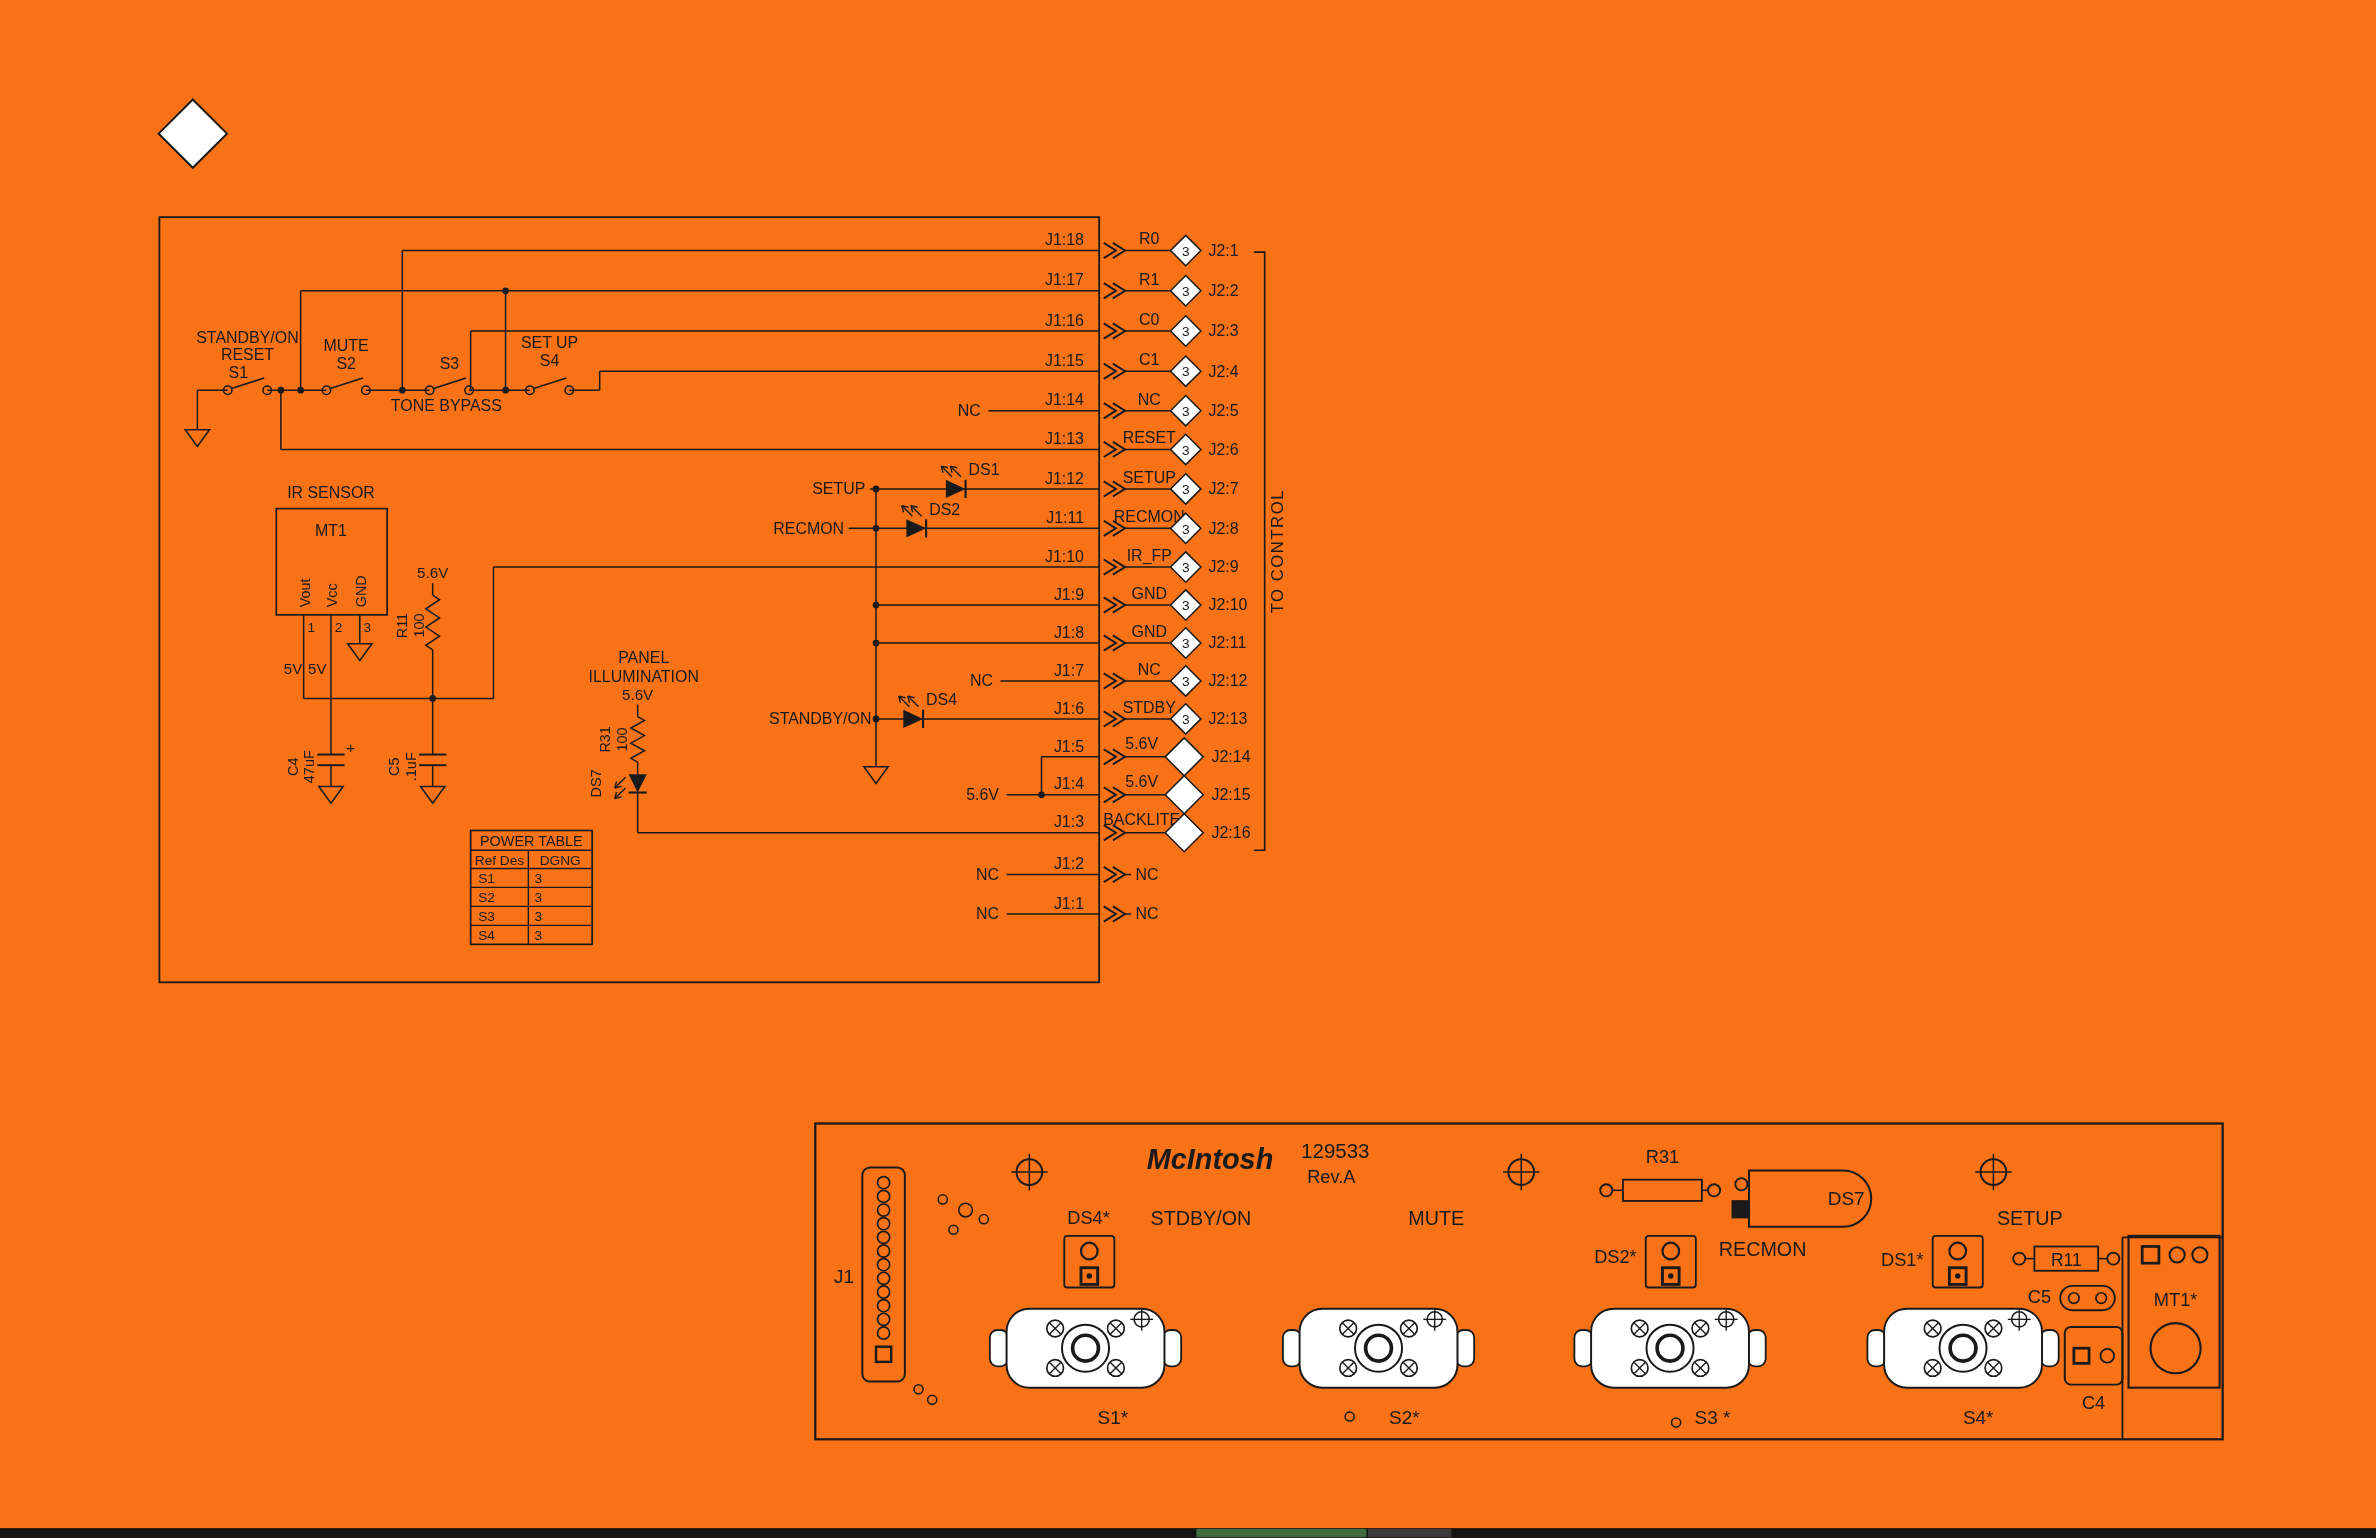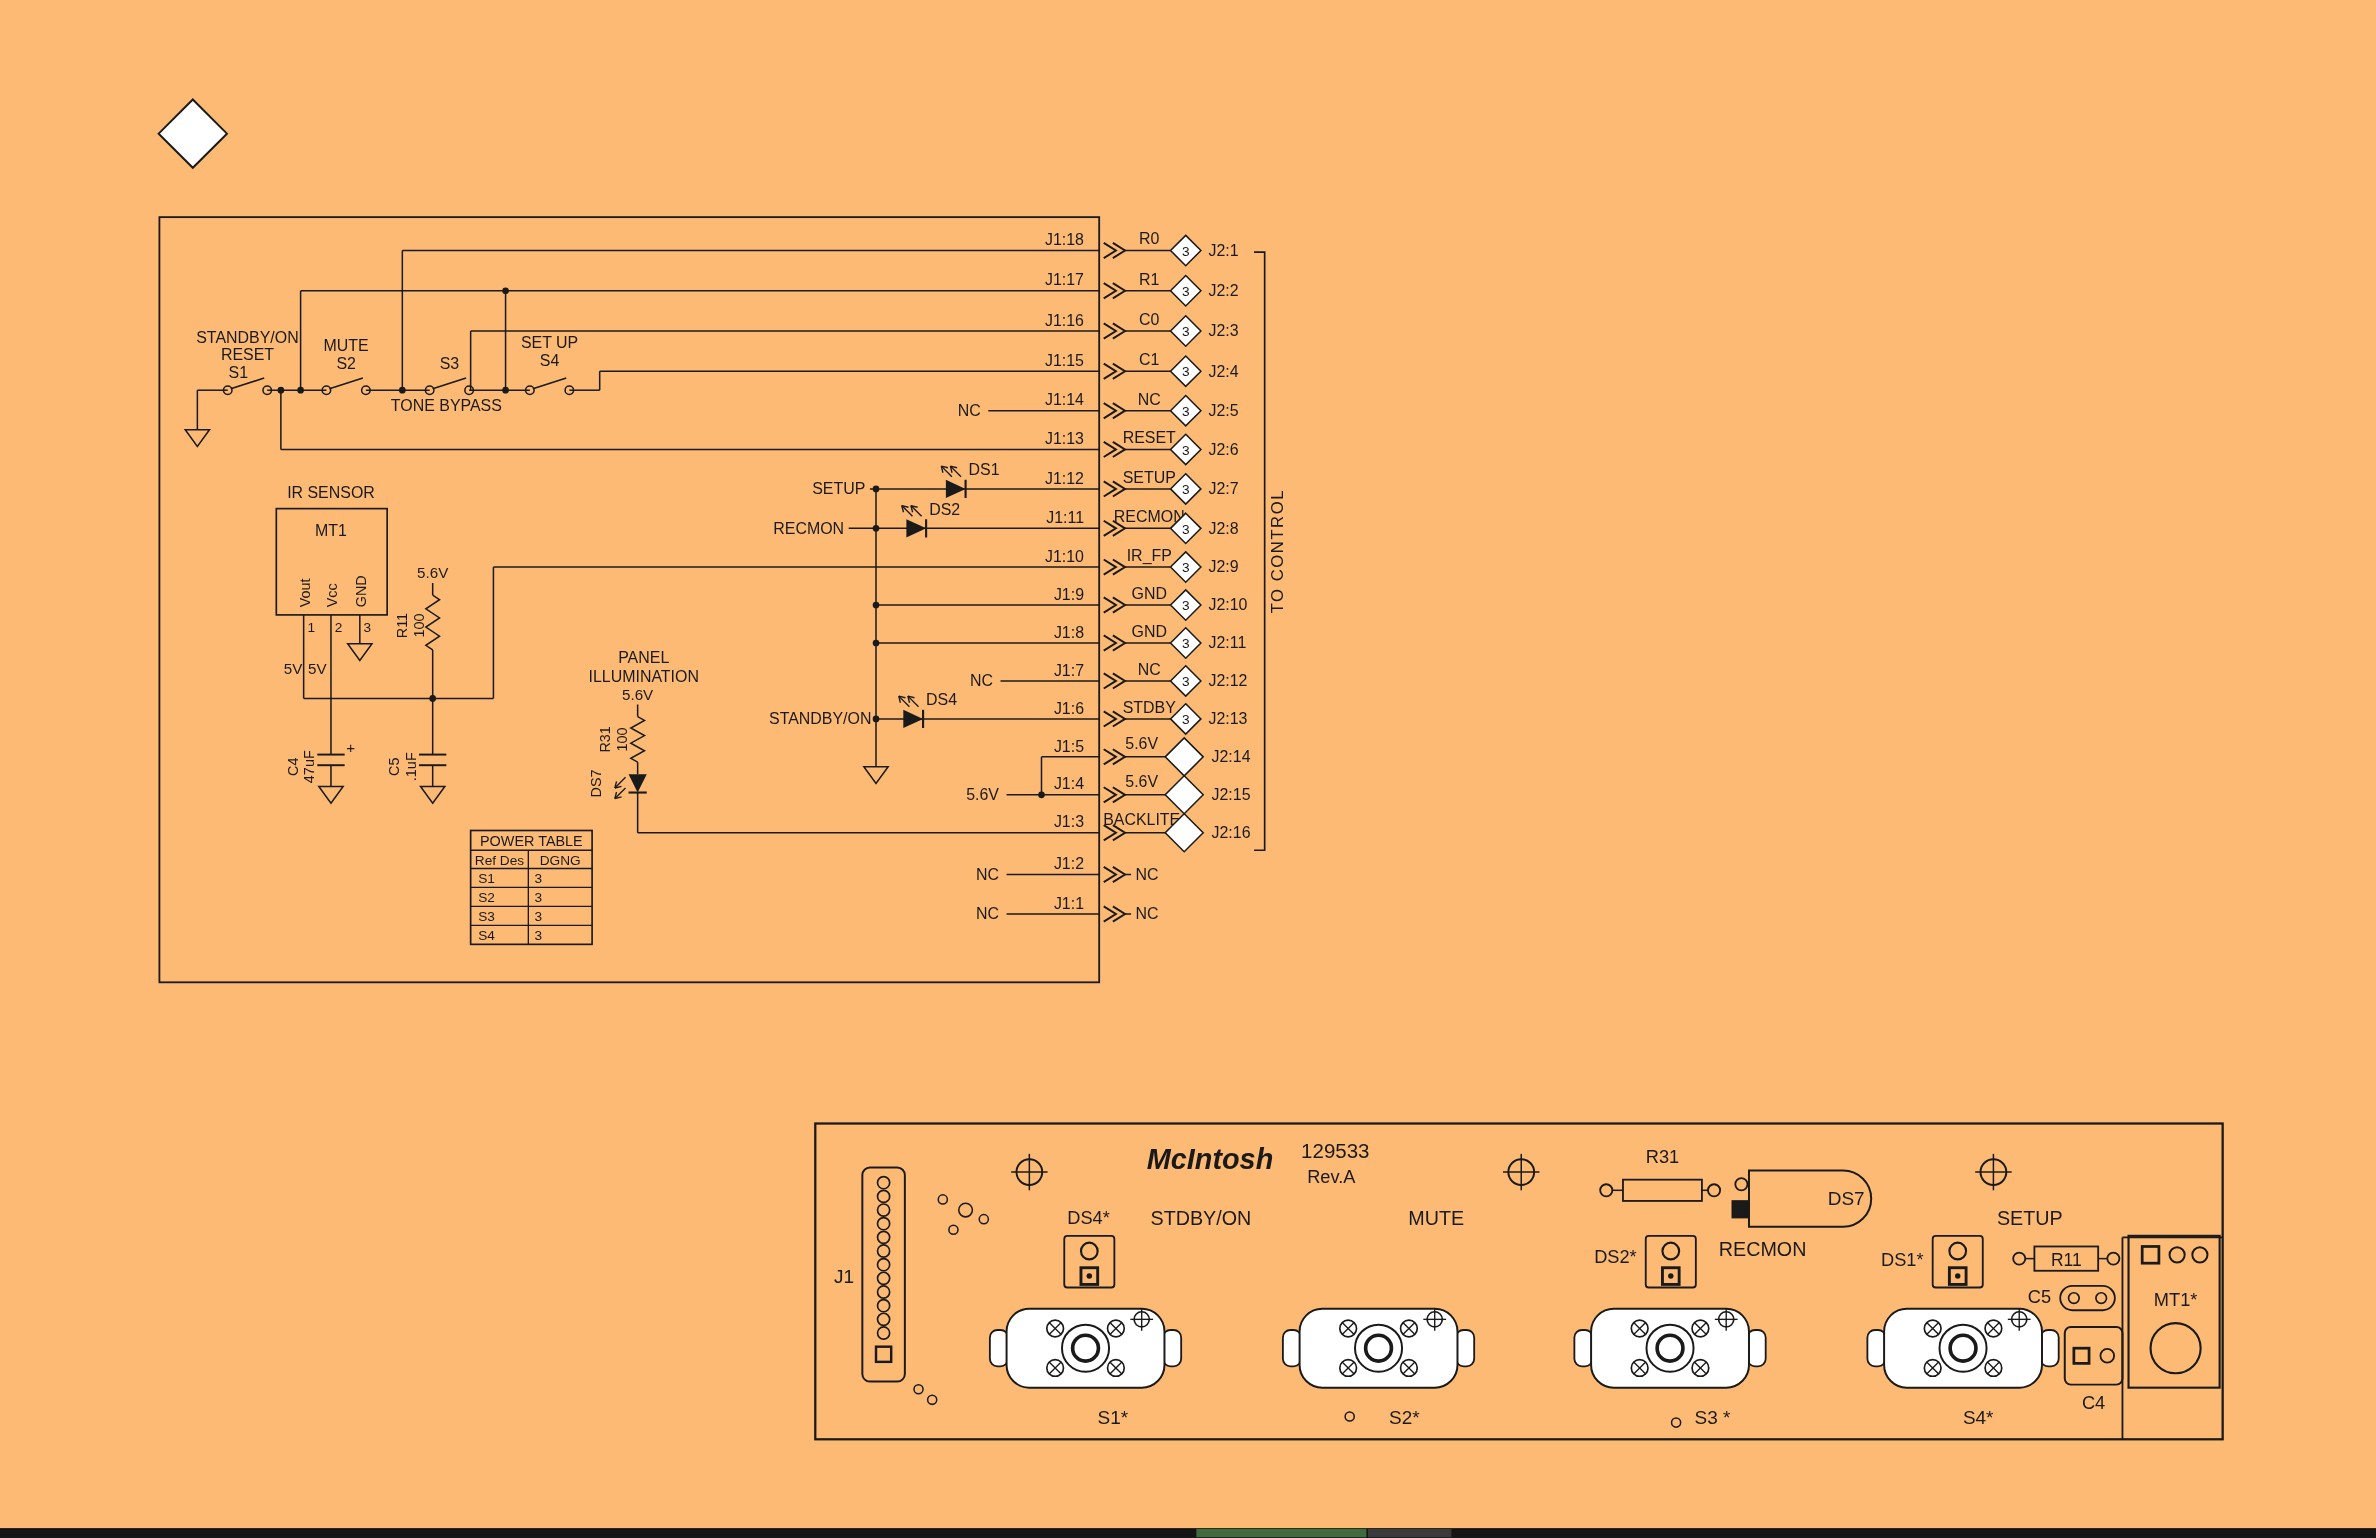--- a/index.html
+++ b/index.html
@@ -1,16 +1,16 @@
 <!DOCTYPE html>
 <html><head>
 <meta charset="utf-8">
 <style>
   html,body{margin:0;padding:0;background:#ffffff;}
-  .sheet{position:relative;width:2376px;height:1538px;background:#fdba74;overflow:hidden;}
+  .sheet{position:relative;width:2376px;height:1538px;background:#f97316;overflow:hidden;}
   svg{display:block;width:2376px;height:1538px;}
   text{font-family:"Liberation Sans",sans-serif;fill:#1a1a1a;}
 </style>
 </head>
 <body>
 
 <div class="sheet">
   <svg id="board-svg" viewBox="0 0 1565 1013" role="img">
       <g>
         <polygon points="127,65.5 149.5,88 127,110.5 104.5,88" fill="#fff" stroke="#1a1a1a" stroke-width="1.3"></polygon>

